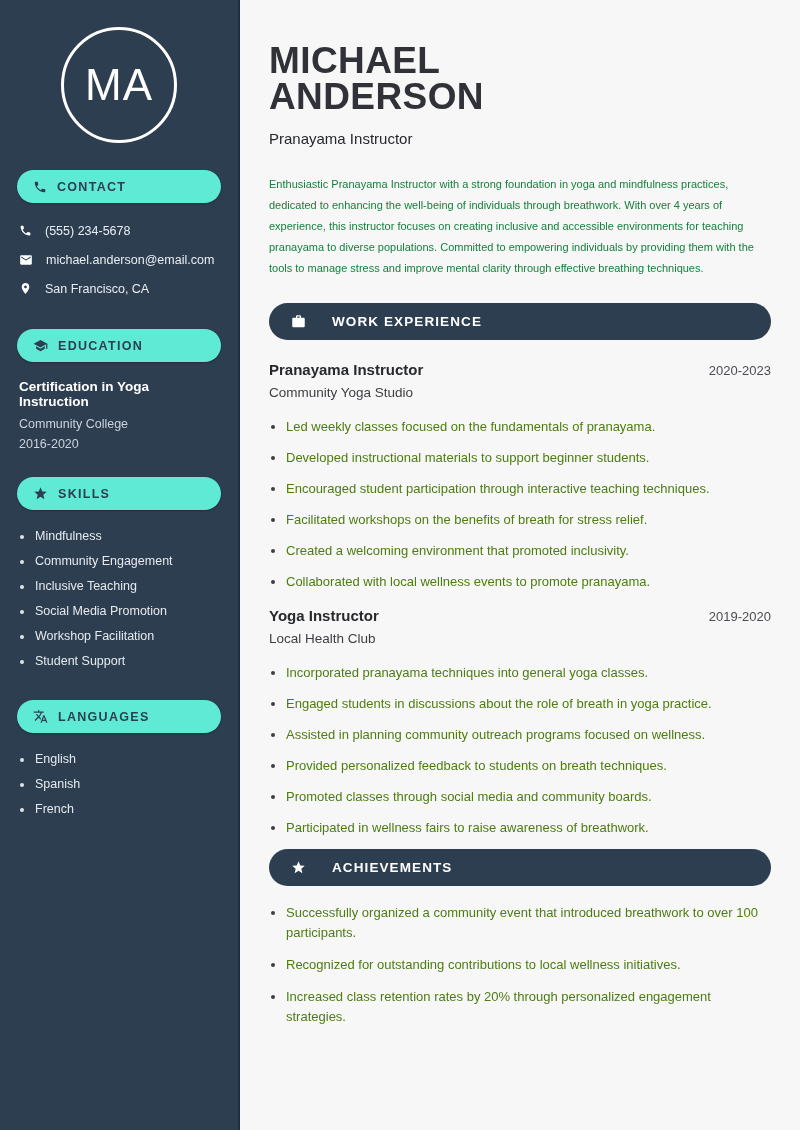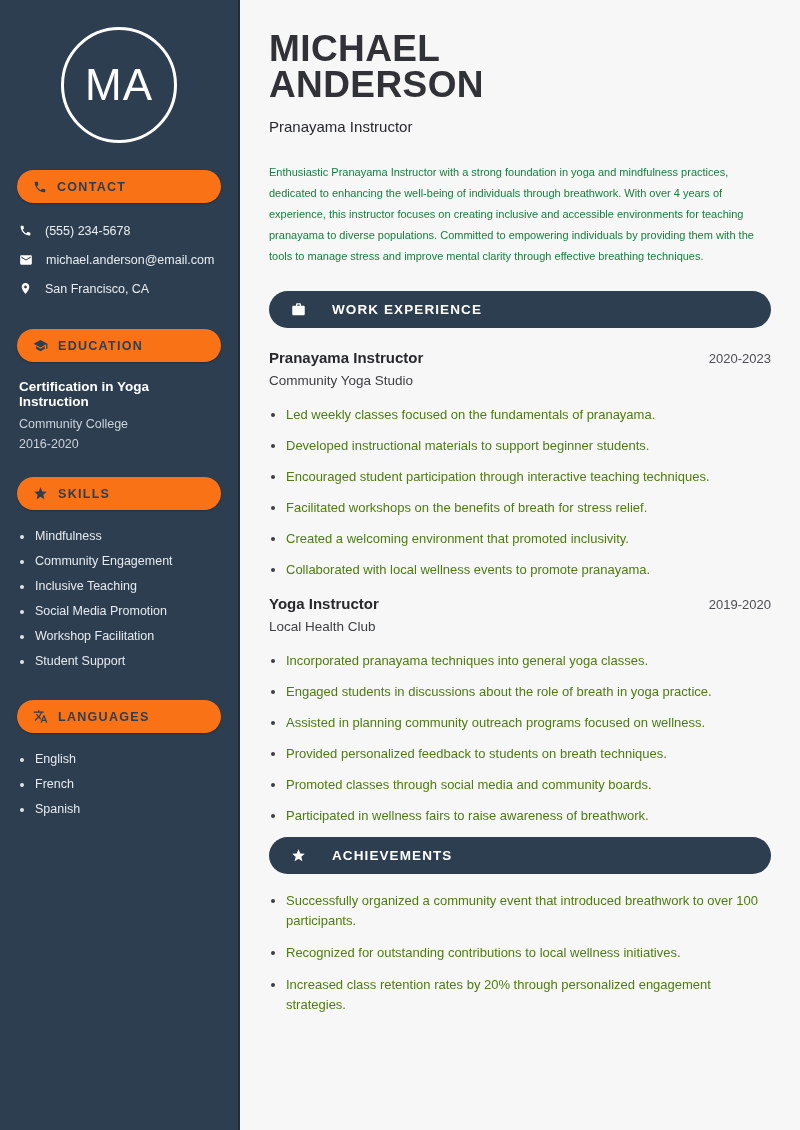--- a/index.html
+++ b/index.html
@@ -14,21 +14,21 @@
     width:240px; min-width:240px; background:#2d3e50;
     border-right:2px solid #222e3b; padding:27px 17px 20px 17px;
     color:#e9edf0;
   }
   .avatar {
     width:116px; height:116px; border:3px solid #ffffff; border-radius:50%;
     margin:0 auto; display:flex; align-items:center; justify-content:center;
   }
   .avatar span { font-size:44px; color:#ffffff; letter-spacing:1px; }
   .side-pill {
-    background:#f97316; color:#2d3e50; height:33px; border-radius:17px;
+    background:#5eead4; color:#2d3e50; height:33px; border-radius:17px;
     display:flex; align-items:center; gap:10px; padding:0 16px;
     font-weight:bold; font-size:12.5px; letter-spacing:1.3px;
     box-shadow:0 1px 2px rgba(0,0,0,0.25);
   }
   .side-pill .icon { display:flex; }
   .mt-contact { margin-top:27px; }
   .mt-section { margin-top:26px; }
   .contact-list { margin-top:13px; }
   .contact-row { display:flex; align-items:center; gap:13px; height:29px; padding-left:2px; }
   .contact-row .icon { display:flex; color:#ffffff; }
@@ -40,21 +40,21 @@
   ul.side-list li {
     position:relative; padding-left:16px; font-size:12.5px; color:#e6eaee;
     line-height:25px;
   }
   ul.side-list li::before {
     content:""; position:absolute; left:1px; top:10.5px;
     width:4px; height:4px; border-radius:50%; background:#dfe4e8;
   }
   
   .main { flex:1; padding:31px 29px 0 29px; }
-  .name { font-size:37px; line-height:36px; font-weight:bold; color:#303237; letter-spacing:0.4px; }
+  .name { font-size:37px; line-height:36px; font-weight:bold; color:#303237; letter-spacing:0.4px;margin-top:12px; }
   .name span { display:block; }
   .job-title { margin-top:15px; font-size:15px; color:#26282c; }
   .summary { margin-top:27px; font-size:11px; line-height:21px; color:#15803d; }
   .section-pill {
     margin-top:24px; background:#2d3e50; color:#ffffff; height:37px;
     border-radius:18.5px; display:flex; align-items:center; gap:26px;
     padding:0 22px; font-size:13.5px; font-weight:bold; letter-spacing:1.1px;
   }
   .section-pill .icon { display:flex; }
   .job { margin-top:21px; }
@@ -156,22 +156,22 @@
     <div class="side-pill mt-section">
       <span class="icon">
         <svg width="15" height="15" viewBox="0 0 24 24" fill="currentColor">
             <path d="M12.87 15.07l-2.54-2.51.03-.03c1.74-1.94 2.98-4.17 3.71-6.53H17V4h-7V2H8v2H1v1.99h11.17C11.5 7.92 10.44 9.75 9 11.35 8.07 10.32 7.3 9.19 6.69 8h-2c.73 1.63 1.73 3.17 2.98 4.56l-5.09 5.02L4 19l5-5 3.11 3.11.76-2.04zM18.5 10h-2L12 22h2l1.12-3h4.75L21 22h2l-4.5-12zm-2.62 7 1.62-4.33L19.12 17h-3.24z"></path>
           </svg>
       </span>
       <span>LANGUAGES</span>
     </div>
     <ul class="side-list">
       <li>English</li>
+      <li>Spanish</li>
       <li>French</li>
-      <li>Spanish</li>
     </ul>
 
   </aside>
 
   <main class="main">
 
     <h1 class="name">
       <span>MICHAEL</span>
       <span>ANDERSON</span>
     </h1>

